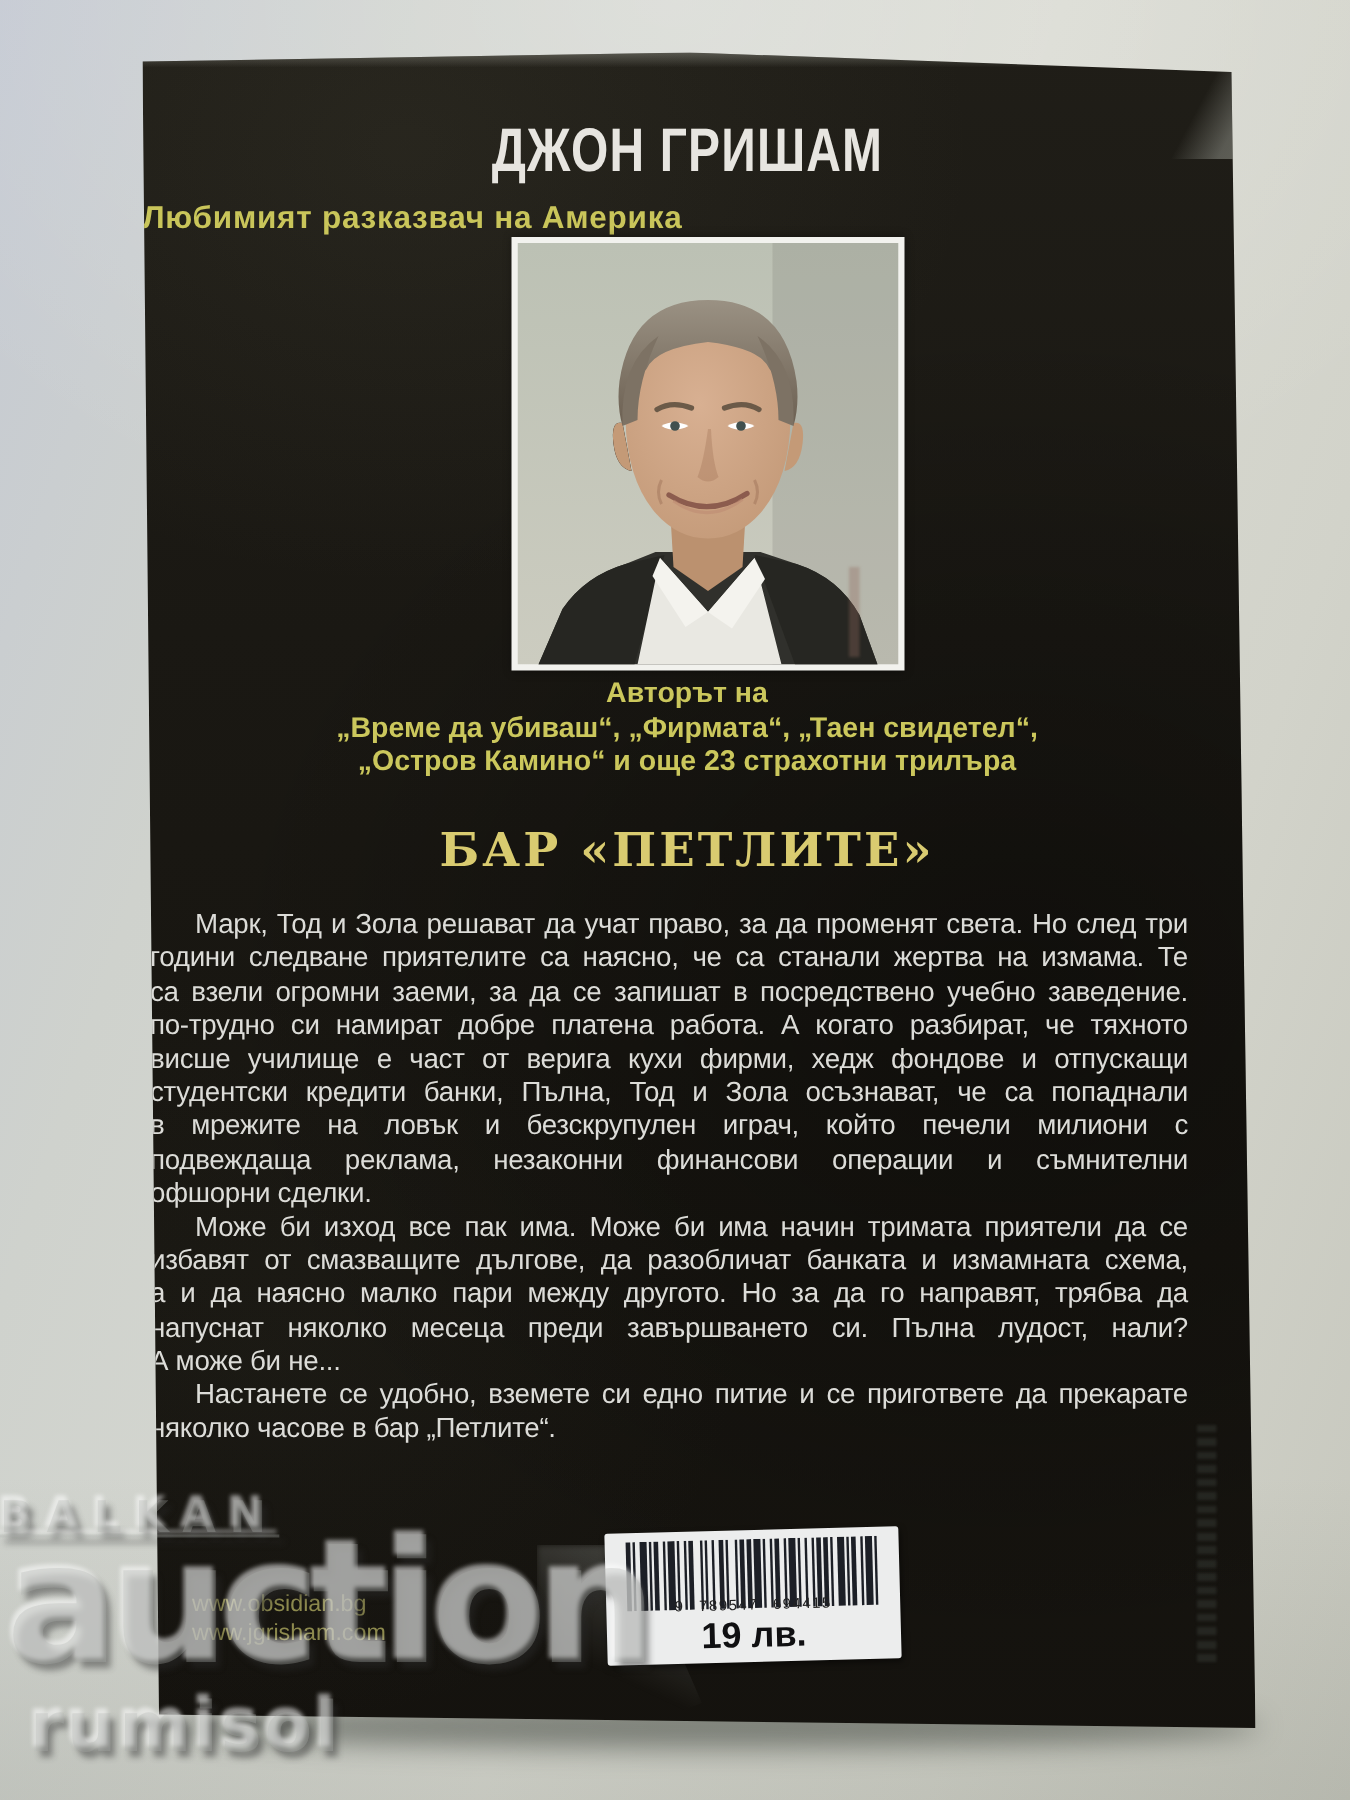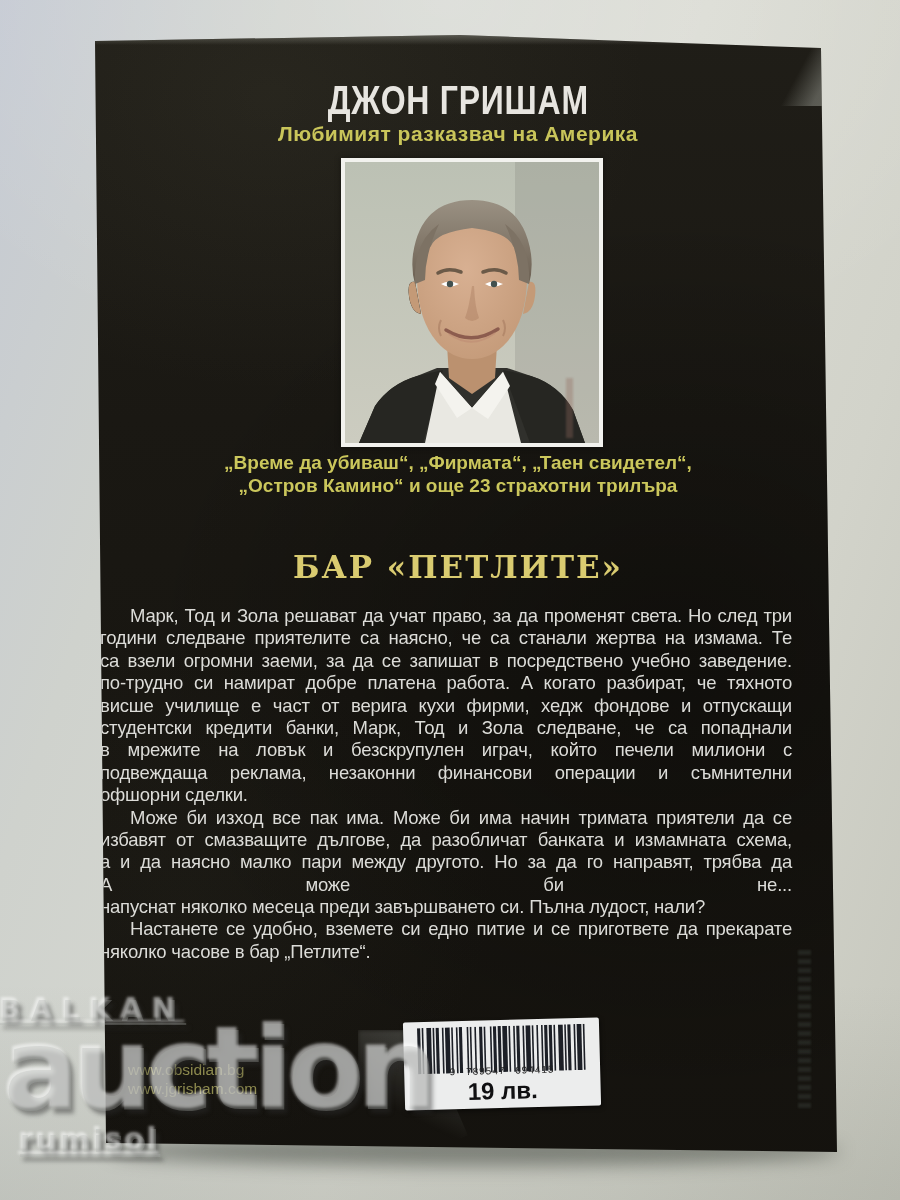--- a/index.html
+++ b/index.html
@@ -21,21 +21,21 @@
           radial-gradient(50% 30% at 20% 75%, rgba(70,72,60,0.10), rgba(0,0,0,0) 70%),
           linear-gradient(180deg,#201e18 0%,#1a1813 35%,#171510 70%,#14120e 100%);}
   .book::before{content:"";position:absolute;left:95px;top:35px;width:730px;height:10px;
         background:linear-gradient(180deg,rgba(210,212,200,0.30),rgba(0,0,0,0));}
   .corner-curl{position:absolute;left:775px;top:44px;width:52px;height:62px;
         background:linear-gradient(118deg,rgba(0,0,0,0) 45%,rgba(200,204,194,0.35) 82%,rgba(150,152,142,0.55) 100%);}
   
   .author-name{position:absolute;left:95px;top:80px;width:726px;text-align:center;
         color:#e7e5e0;font-size:41px;font-weight:bold;line-height:1;}
   .author-name>span{display:inline-block;transform:scaleX(0.78);transform-origin:center;letter-spacing:1px;}
-  .tagline{position:absolute;left:95px;top:122px;width:726px;text-align:center;
+  .tagline{position:absolute;left:95px;top:134px;width:726px;
         color:#c9c55a;font-size:21px;font-weight:bold;letter-spacing:0.5px;}
   
   .photo-frame{position:absolute;left:341px;top:158px;width:254px;height:281px;
         background:#f2f2ee;padding:4px;box-shadow:0 0 6px rgba(0,0,0,0.4);}
   .photo-frame svg{display:block;width:254px;height:281px;}
   .photo-credit-smudge{position:absolute;left:566px;top:378px;width:7px;height:60px;
         background:rgba(145,105,95,0.35);filter:blur(1px);}
   
   .credits{position:absolute;left:95px;top:452px;width:726px;text-align:center;
         color:#cbc75c;font-size:19px;font-weight:bold;line-height:22.5px;}
@@ -66,21 +66,21 @@
   .barcode-number{text-align:center;color:#222;font-size:10px;letter-spacing:1px;
         word-spacing:6px;margin-top:-11px;background:transparent;}
   .price{text-align:center;color:#101012;font-size:24px;font-weight:bold;margin-top:1px;}
   
   .watermark{position:absolute;inset:0;z-index:5;pointer-events:none;
         font-family:"DejaVu Sans", sans-serif;font-weight:bold;}
   .wm{position:absolute;color:rgba(175,179,176,0.30);
         text-shadow:-2px -3px 3px rgba(255,255,255,0.55), 3px 4px 4px rgba(45,45,45,0.45);}
   .wm-balkan{left:0;top:994px;font-size:29px;letter-spacing:9px;text-decoration:underline;}
   .wm-auction{left:4px;top:1014px;font-size:112px;letter-spacing:-6px;line-height:1;}
-  .wm-rumisol{left:20px;top:1124px;font-size:30px;letter-spacing:2px;text-decoration:underline;}
+  .wm-rumisol{left:20px;top:1124px;font-size:46px;letter-spacing:2px;}
 </style>
 </head>
 <body>
 
 <div class="scene">
 
   <div class="book-shadow"></div>
 
   <div class="book">
     <div class="corner-curl"></div>
@@ -141,44 +141,45 @@
 
         <path d="M101,168 Q127,184 153,167" stroke="#8c5c4e" stroke-width="3.5" fill="none" stroke-linecap="round"></path>
         <path d="M104,172 Q127,188 150,171" stroke="rgba(190,140,115,0.6)" stroke-width="2" fill="none"></path>
         <path d="M96,158 Q92,166 96,174" stroke="rgba(150,105,80,0.4)" stroke-width="2" fill="none"></path>
         <path d="M158,158 Q162,166 158,174" stroke="rgba(150,105,80,0.4)" stroke-width="2" fill="none"></path>
       </svg>
     </div>
     <div class="photo-credit-smudge"></div>
 
     <div class="credits">
+      <div>Авторът на</div>
       <div>„Време да убиваш“, „Фирмата“, „Таен свидетел“,</div>
       <div>„Остров Камино“ и още 23 страхотни трилъра</div>
     </div>
 
     <div class="book-title">БАР «ПЕТЛИТЕ»</div>
 
     <div class="synopsis">
       <div class="par">
           <div class="ln">Марк, Тод и Зола решават да учат право, за да променят света. Но след три</div>
           <div class="ln">години следване приятелите са наясно, че са станали жертва на измама. Те</div>
           <div class="ln">са взели огромни заеми, за да се запишат в посредствено учебно заведение.</div>
           <div class="ln">по-трудно си намират добре платена работа. А когато разбират, че тяхното</div>
           <div class="ln">висше училище е част от верига кухи фирми, хедж фондове и отпускащи</div>
-          <div class="ln">студентски кредити банки, Марк, Тод и Зола следване, че са попаднали</div>
+          <div class="ln">студентски кредити банки, Пълна, Тод и Зола осъзнават, че са попаднали</div>
           <div class="ln">в мрежите на ловък и безскрупулен играч, който печели милиони с</div>
           <div class="ln">подвеждаща реклама, незаконни финансови операции и съмнителни</div>
           <div class="ln">офшорни сделки.</div>
         </div>
       <div class="par">
           <div class="ln">Може би изход все пак има. Може би има начин тримата приятели да се</div>
           <div class="ln">избавят от смазващите дългове, да разобличат банката и измамната схема,</div>
           <div class="ln">а и да наясно малко пари между другото. Но за да го направят, трябва да</div>
+          <div class="ln">напуснат няколко месеца преди завършването си. Пълна лудост, нали?</div>
           <div class="ln">А може би не...</div>
-          <div class="ln">напуснат няколко месеца преди завършването си. Пълна лудост, нали?</div>
         </div>
       <div class="par">
           <div class="ln">Настанете се удобно, вземете си едно питие и се пригответе да прекарате</div>
           <div class="ln">няколко часове в бар „Петлите“.</div>
         </div>
     </div>
 
     <div class="websites">
       <div>www.obsidian.bg</div>
       <div>www.jgrisham.com</div>

